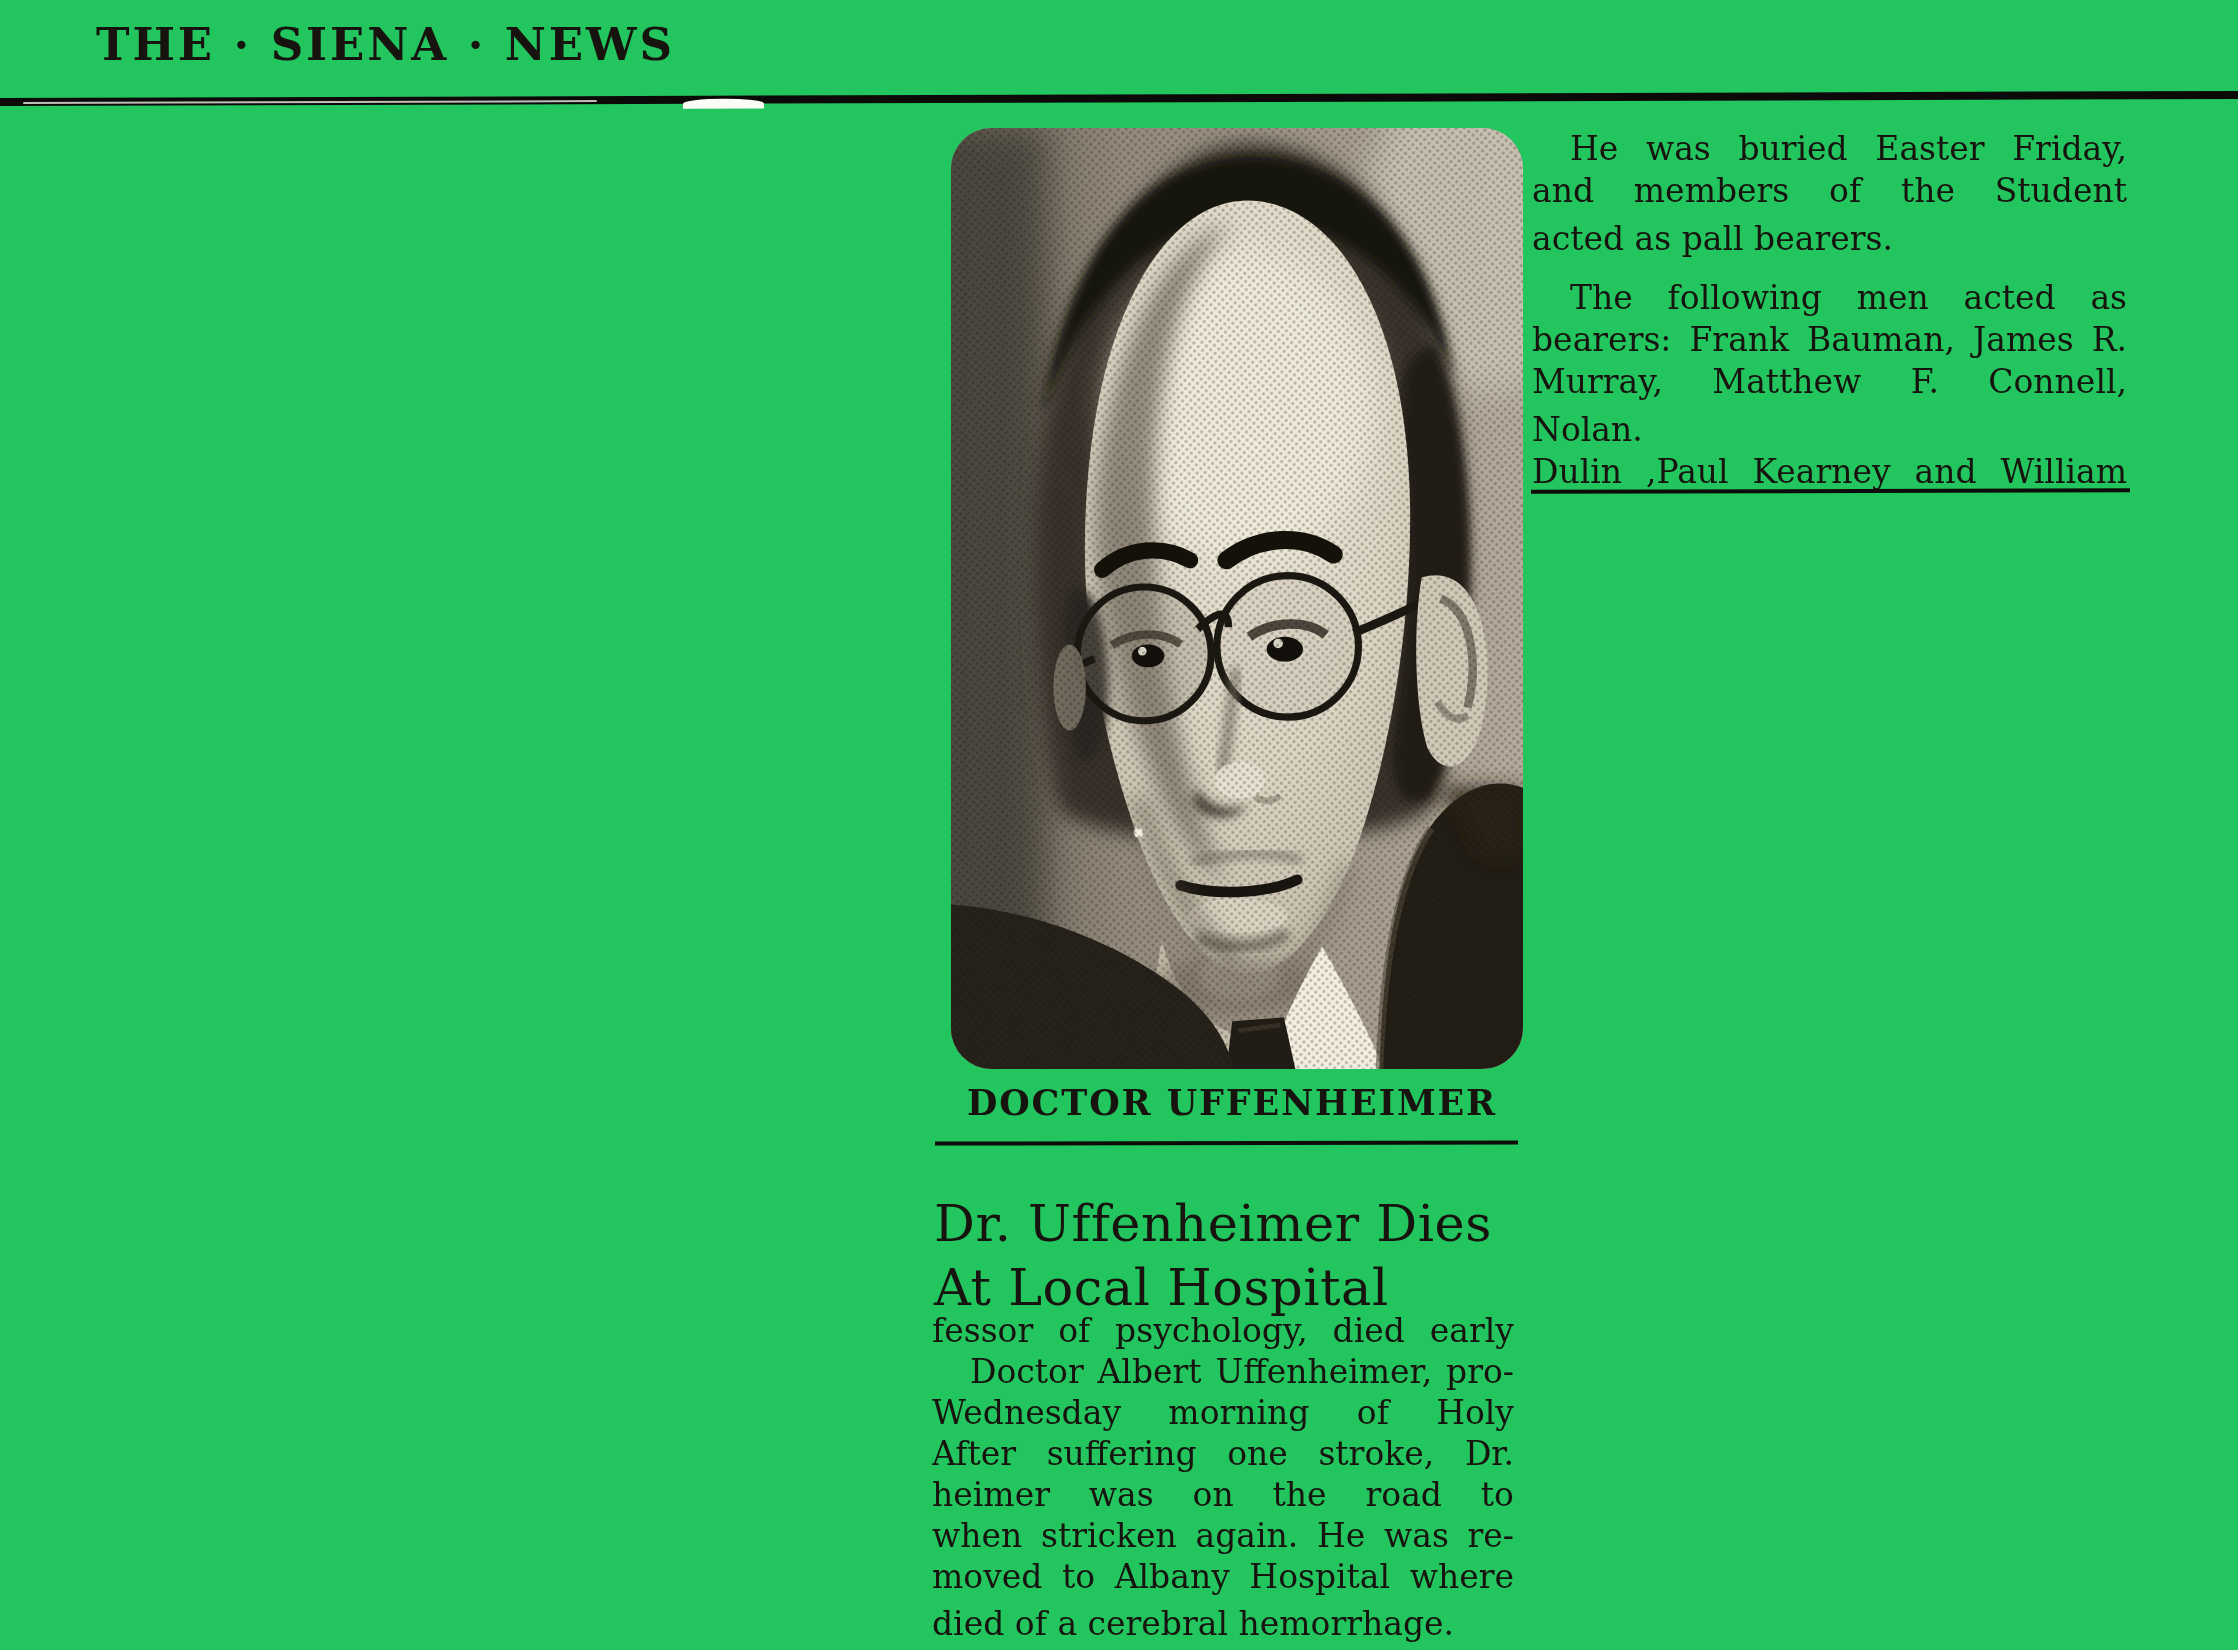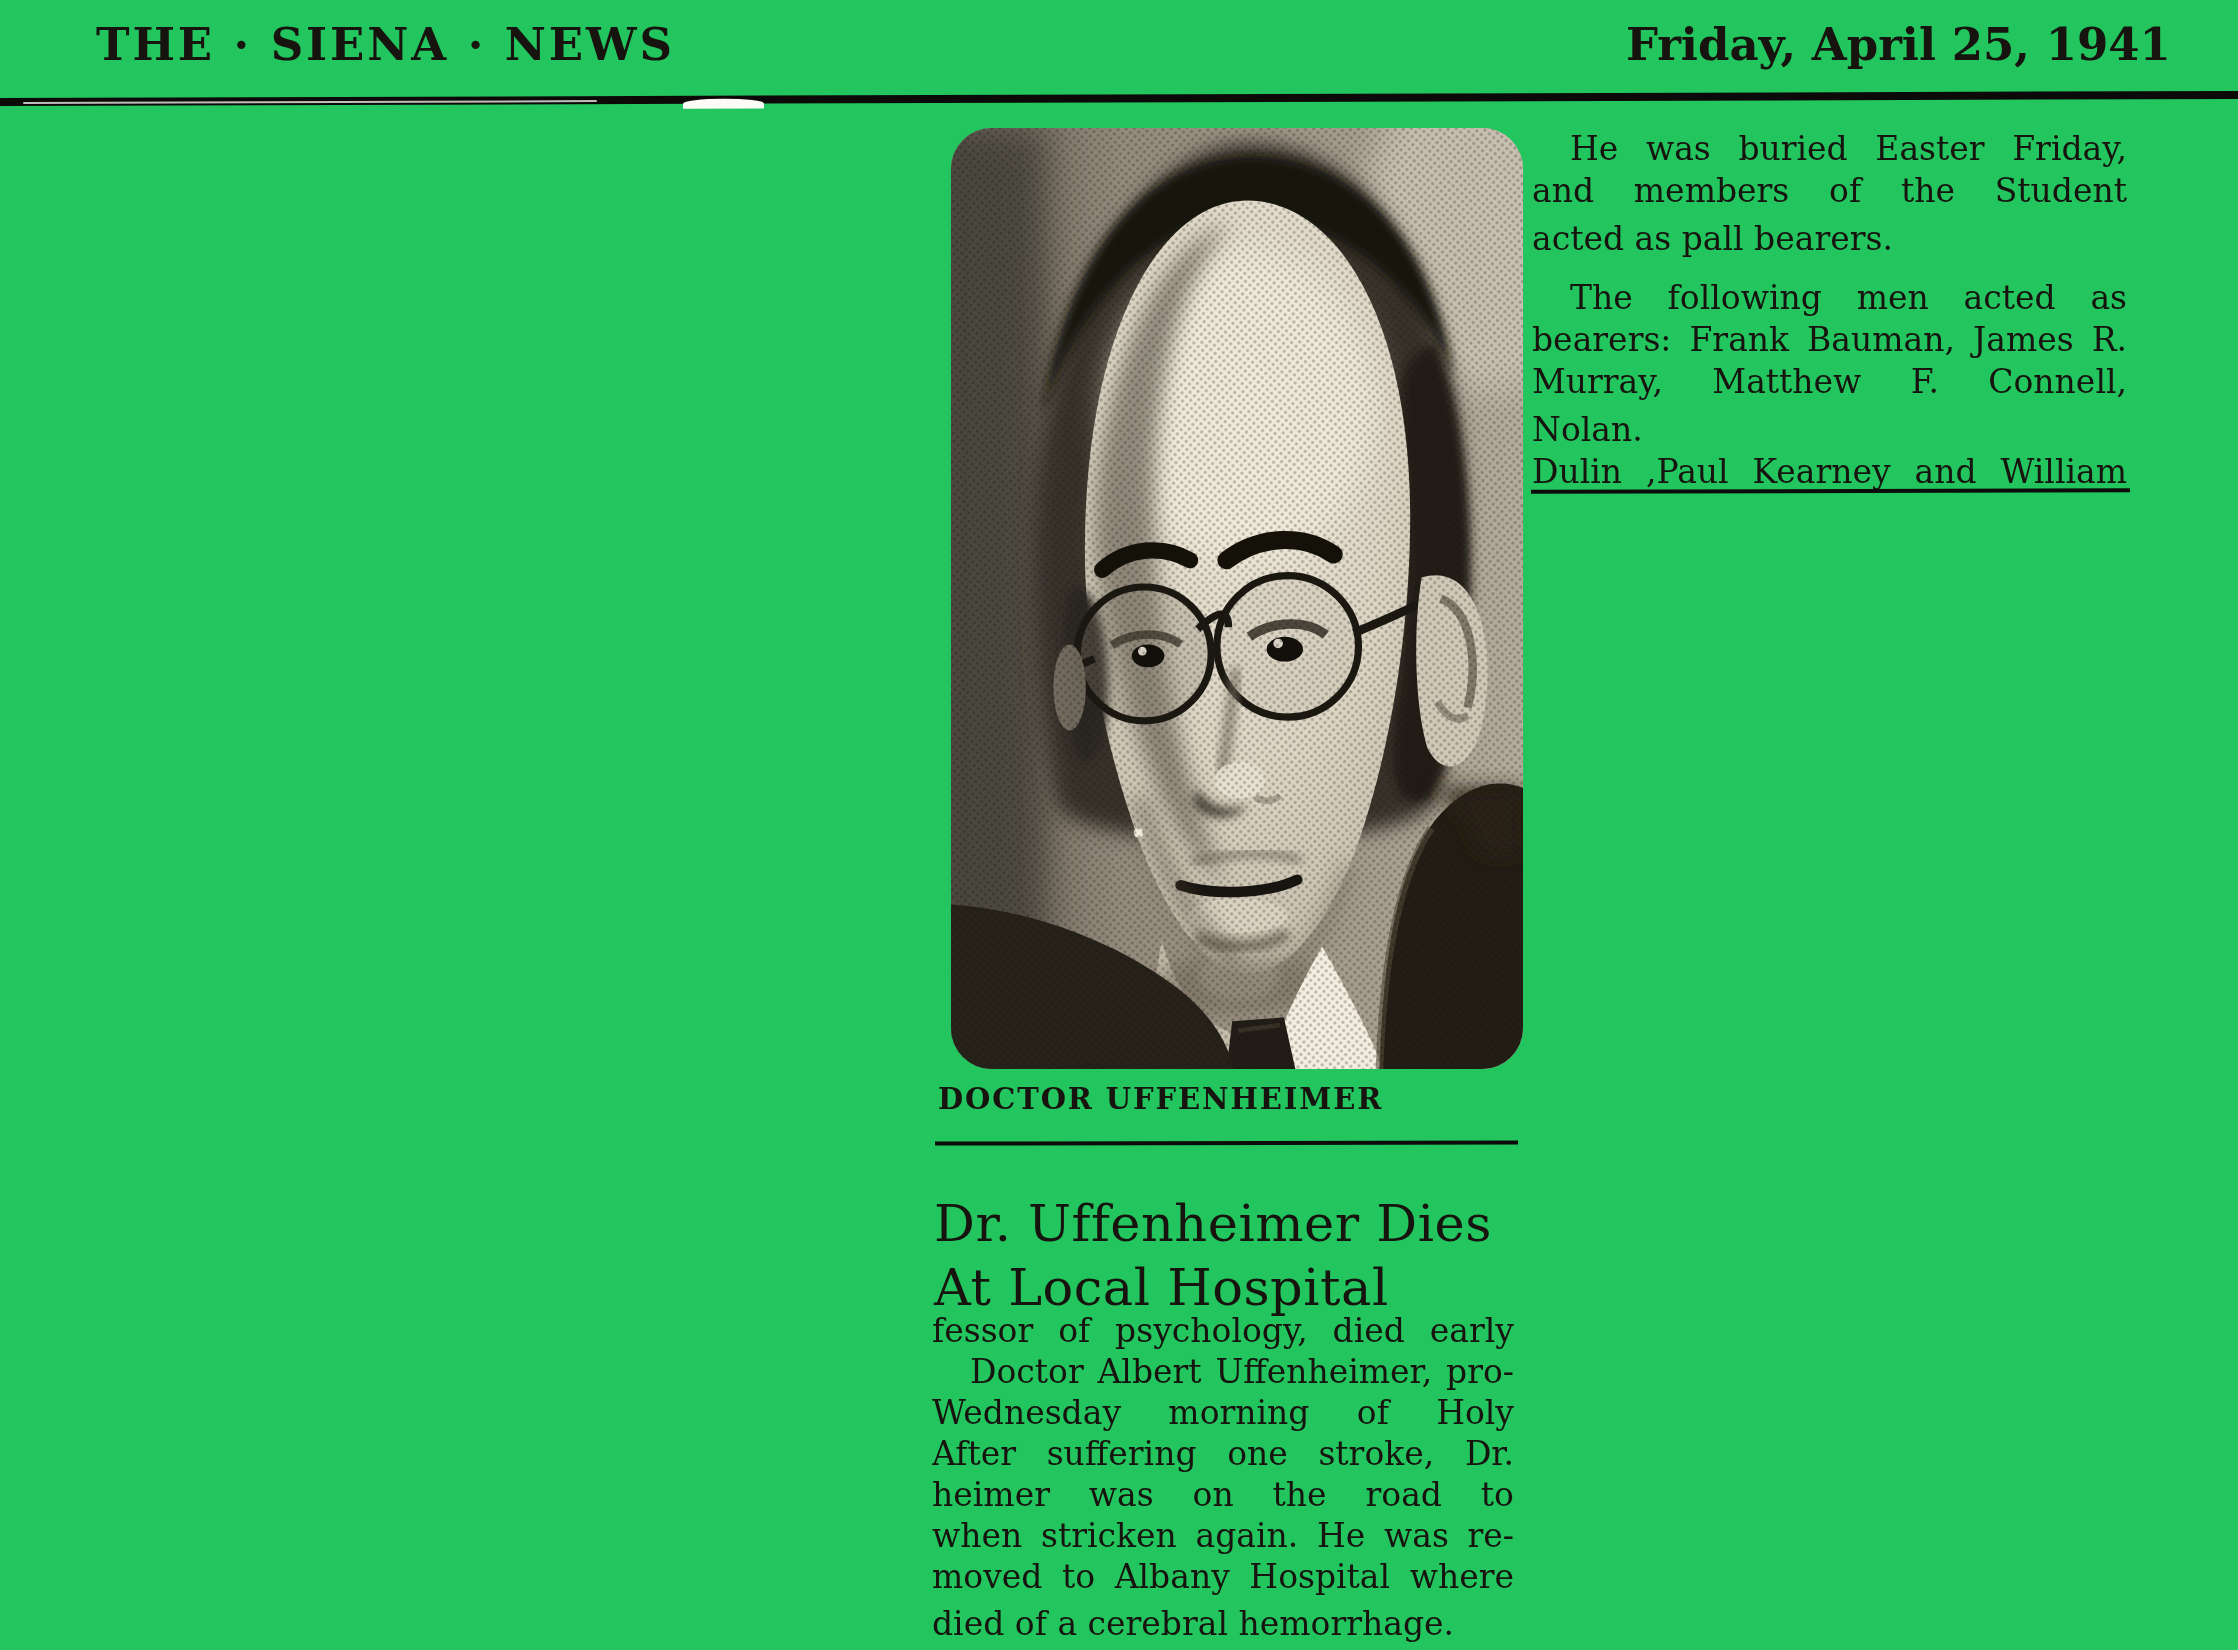--- a/index.html
+++ b/index.html
@@ -30,21 +30,21 @@
     position:absolute; left:689px; top:3.3px; width:81px; height:9.6px;
     background:#fcfbf6; border-radius:50% 50% 0 0;
   }
   .photo-wrap {
     position:absolute; left:951px; top:128px; width:572px; height:941px;
     border-radius:41px; overflow:hidden; background:#9b948a;
   }
   .photo-wrap svg { width:100%; height:100%; display:block; }
   .caption {
     position:absolute; left:938px; top:1082px; width:588px;
-    font-size:29px; font-weight:700; letter-spacing:1.9px; white-space:nowrap;
+    font-size:35px; font-weight:700; letter-spacing:1.9px; white-space:nowrap;text-align:center;
   }
   .caption-rule {
     position:absolute; left:935px; top:1141px; width:583px; height:3.8px;
     background:#0e0c0a; transform:rotate(-0.12deg);
   }
   .headline {
     position:absolute; left:934px; top:1192px; width:612px;
     font-size:51px; line-height:64px; font-weight:400; letter-spacing:0.5px;
   }
   .headline .hl { white-space:nowrap; }
@@ -68,21 +68,20 @@
     position:absolute; left:1531px; top:489px; width:599px; height:3.8px;
     background:#0e0c0a; transform:rotate(-0.15deg);
   }
 </style>
 </head>
 <body>
 
 <div class="page">
 
   <div class="brand">THE · SIENA · NEWS</div>
-  <div class="date">Friday, April 25, 1941</div>
 
   <div class="main-rule">
     <span class="slit"></span>
     <span class="notch"></span>
   </div>
 
   <figure class="photo-wrap" style="margin:0">
     <svg viewBox="0 0 598 984" preserveAspectRatio="none">
       <defs>
         <linearGradient id="bgg" x1="0" y1="0" x2="1" y2="0">

